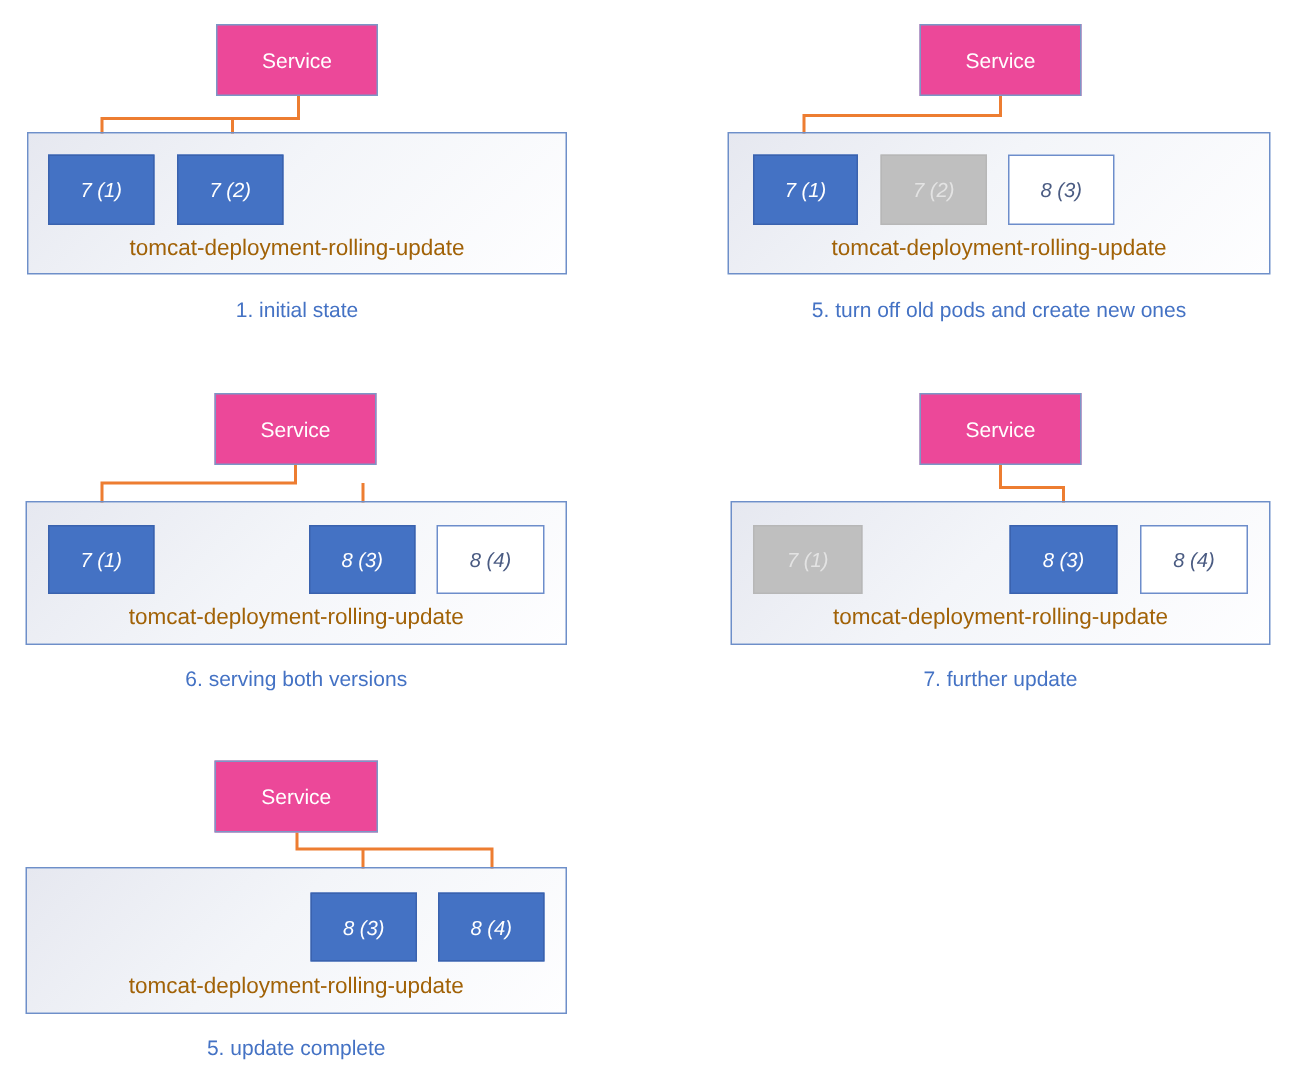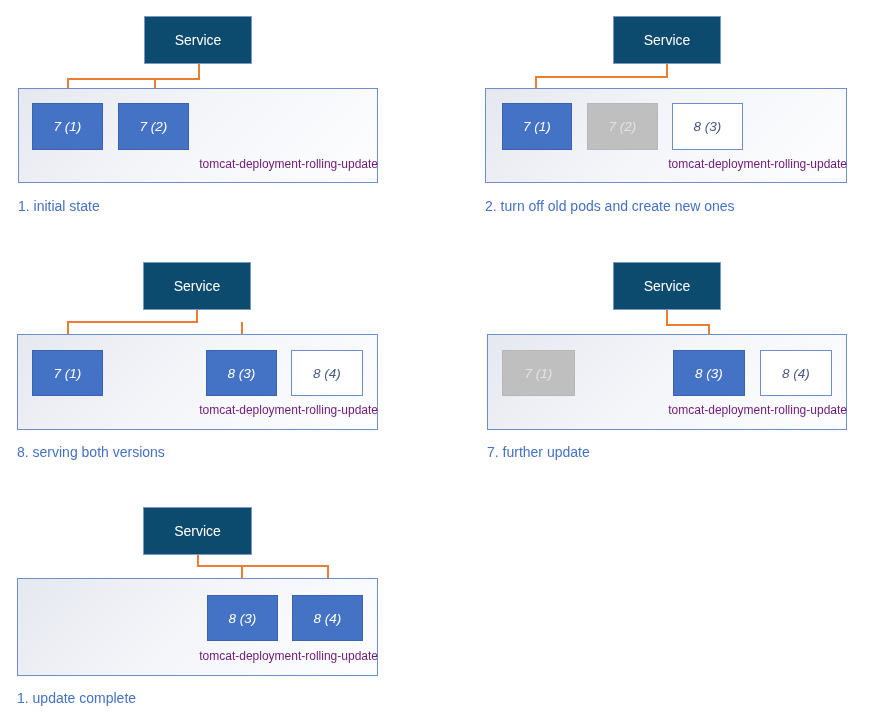--- a/index.html
+++ b/index.html
@@ -5,38 +5,38 @@
   html,body{margin:0;padding:0;}
   body{
     position:relative;
     width:870px;height:718px;
     background:#ffffff;
     font-family:"Liberation Sans",sans-serif;
     overflow:hidden;
   }
   .service{
     position:absolute;
-    background:#0c4a6e;
+    background:#ec4899;
     border:1px solid #7B97C7;
     color:#ffffff;
     font-size:14px;
     display:flex;align-items:center;justify-content:center;
     box-sizing:border-box;
   }
   .container-box{
     position:absolute;
     border:1px solid #6E8FC9;
     background:linear-gradient(135deg,#E6E8F0 0%,#F3F5F9 45%,#FEFEFF 100%);
     box-sizing:border-box;
   }
   .deploy-label{
     position:absolute;
-    text-align:right;
-    color:#701a75;
-    font-size:12px;
+    text-align:center;
+    color:#a16207;
+    font-size:15px;
   }
   .pod{
     position:absolute;
     display:flex;align-items:center;justify-content:center;
     font-size:13.5px;
     box-sizing:border-box;
     font-style:italic;
   }
   .pod[data-state="active"]{
     background:#4472C4;
@@ -48,20 +48,21 @@
     border:1px solid #B7B7B7;
     color:#E3E3E3;
   }
   .pod[data-state="new"]{
     background:#ffffff;
     border:1px solid #6D8DCB;
     color:#4A5B82;
   }
   .caption{
     position:absolute;
+    text-align:center;
     color:#4472C4;
     font-size:14px;
   }
   svg.arrows{
     position:absolute;left:0;top:0;
     pointer-events:none;
   }
 </style>
 </head>
 <body>
@@ -98,43 +99,43 @@
   <div class="caption" style="left:18px;top:198px;width:360px;">1. initial state</div>
 </div>
 
 <div>
   <div class="service" style="left:613px;top:16px;width:108px;height:48px;">Service</div>
   <div class="container-box" style="left:485px;top:88px;width:362px;height:95px;"></div>
   <div class="pod" style="left:502px;top:103px;width:70px;height:47px;" data-state="active">7 (1)</div>
   <div class="pod" style="left:587px;top:103px;width:71px;height:47px;" data-state="stopped">7 (2)</div>
   <div class="pod" style="left:672px;top:103px;width:71px;height:47px;" data-state="new">8 (3)</div>
   <div class="deploy-label" style="left:485px;top:157px;width:362px;">tomcat-deployment-rolling-update</div>
-  <div class="caption" style="left:485px;top:198px;width:362px;">2. turn off old pods and create new ones</div>
+  <div class="caption" style="left:485px;top:198px;width:362px;">5. turn off old pods and create new ones</div>
 </div>
 
 <div>
   <div class="service" style="left:143px;top:262px;width:108px;height:48px;">Service</div>
   <div class="container-box" style="left:17px;top:334px;width:361px;height:96px;"></div>
   <div class="pod" style="left:32px;top:350px;width:71px;height:46px;" data-state="active">7 (1)</div>
   <div class="pod" style="left:206px;top:350px;width:71px;height:46px;" data-state="active">8 (3)</div>
   <div class="pod" style="left:291px;top:350px;width:72px;height:46px;" data-state="new">8 (4)</div>
   <div class="deploy-label" style="left:17px;top:403px;width:361px;">tomcat-deployment-rolling-update</div>
-  <div class="caption" style="left:17px;top:444px;width:361px;">8. serving both versions</div>
+  <div class="caption" style="left:17px;top:444px;width:361px;">6. serving both versions</div>
 </div>
 
 <div>
   <div class="service" style="left:613px;top:262px;width:108px;height:48px;">Service</div>
   <div class="container-box" style="left:487px;top:334px;width:360px;height:96px;"></div>
   <div class="pod" style="left:502px;top:350px;width:73px;height:46px;" data-state="stopped">7 (1)</div>
   <div class="pod" style="left:673px;top:350px;width:72px;height:46px;" data-state="active">8 (3)</div>
   <div class="pod" style="left:760px;top:350px;width:72px;height:46px;" data-state="new">8 (4)</div>
   <div class="deploy-label" style="left:487px;top:403px;width:360px;">tomcat-deployment-rolling-update</div>
   <div class="caption" style="left:487px;top:444px;width:360px;">7. further update</div>
 </div>
 
 <div>
   <div class="service" style="left:143px;top:507px;width:109px;height:48px;">Service</div>
   <div class="container-box" style="left:17px;top:578px;width:361px;height:98px;"></div>
   <div class="pod" style="left:207px;top:595px;width:71px;height:46px;" data-state="active">8 (3)</div>
   <div class="pod" style="left:292px;top:595px;width:71px;height:46px;" data-state="active">8 (4)</div>
   <div class="deploy-label" style="left:17px;top:649px;width:361px;">tomcat-deployment-rolling-update</div>
-  <div class="caption" style="left:17px;top:690px;width:361px;">1. update complete</div>
+  <div class="caption" style="left:17px;top:690px;width:361px;">5. update complete</div>
 </div>
 
 </body></html>

